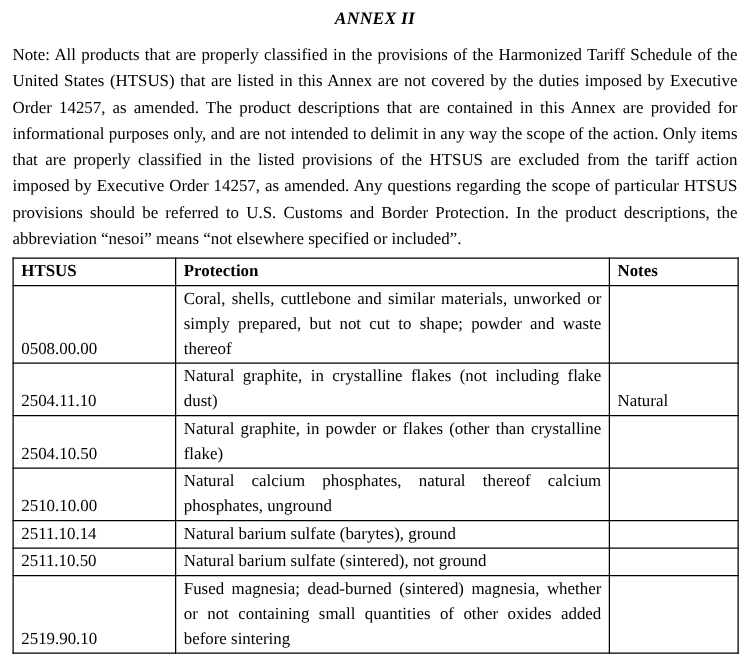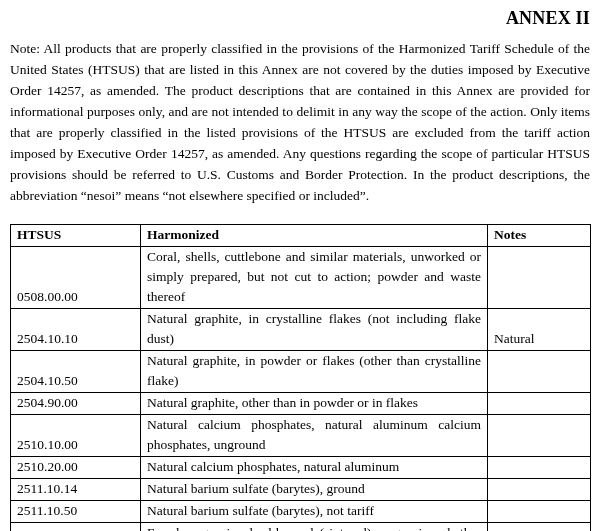--- a/index.html
+++ b/index.html
@@ -11,30 +11,31 @@
     color: #000000;
     font-family: "Liberation Serif", "DejaVu Serif", serif;
     font-size: 13.5px;
   }
   .page {
     padding: 6px 10px 0 10px;
     box-sizing: border-box;
     width: 600px;
   }
   .doc-title {
-    text-align: right;
+    text-align: center;
     font-weight: bold;
-    font-size: 18px;
+    font-size: 14px;
     margin: 2px 0 9px 0;
     letter-spacing: 0.2px;
+    font-style: italic;
   }
   .note {
     text-align: justify;
     line-height: 21px;
-    margin: 0 0 18px 0;
+    margin: 0 0 5px 0;
   }
   table.htsus-table {
     border-collapse: collapse;
     width: 580px;
     table-layout: fixed;
   }
   .htsus-table th,
   .htsus-table td {
     border: 1px solid #000000;
     padding: 0 6px 1px 6px;
@@ -63,63 +64,53 @@
 
   <table class="htsus-table">
     <colgroup>
       <col class="c-htsus">
       <col class="c-desc">
       <col class="c-notes">
     </colgroup>
     <thead>
       <tr>
         <th>HTSUS</th>
-        <th>Harmonized</th>
+        <th>Protection</th>
         <th>Notes</th>
       </tr>
     </thead>
     <tbody id="table-body">
         <tr>
           <td class="cell-htsus">0508.00.00</td>
-          <td class="cell-desc">Coral, shells, cuttlebone and similar materials, unworked or simply prepared, but not cut to action; powder and waste thereof</td>
+          <td class="cell-desc">Coral, shells, cuttlebone and similar materials, unworked or simply prepared, but not cut to shape; powder and waste thereof</td>
           <td class="cell-notes">&nbsp;</td>
         </tr>
         <tr>
-          <td class="cell-htsus">2504.10.10</td>
+          <td class="cell-htsus">2504.11.10</td>
           <td class="cell-desc">Natural graphite, in crystalline flakes (not including flake dust)</td>
           <td class="cell-notes">Natural</td>
         </tr>
         <tr>
           <td class="cell-htsus">2504.10.50</td>
           <td class="cell-desc">Natural graphite, in powder or flakes (other than crystalline flake)</td>
           <td class="cell-notes">&nbsp;</td>
         </tr>
         <tr>
-          <td class="cell-htsus">2504.90.00</td>
-          <td class="cell-desc">Natural graphite, other than in powder or in flakes</td>
-          <td class="cell-notes">&nbsp;</td>
-        </tr>
-        <tr>
           <td class="cell-htsus">2510.10.00</td>
-          <td class="cell-desc">Natural calcium phosphates, natural aluminum calcium phosphates, unground</td>
-          <td class="cell-notes">&nbsp;</td>
-        </tr>
-        <tr>
-          <td class="cell-htsus">2510.20.00</td>
-          <td class="cell-desc">Natural calcium phosphates, natural aluminum</td>
+          <td class="cell-desc">Natural calcium phosphates, natural thereof calcium phosphates, unground</td>
           <td class="cell-notes">&nbsp;</td>
         </tr>
         <tr>
           <td class="cell-htsus">2511.10.14</td>
           <td class="cell-desc">Natural barium sulfate (barytes), ground</td>
           <td class="cell-notes">&nbsp;</td>
         </tr>
         <tr>
           <td class="cell-htsus">2511.10.50</td>
-          <td class="cell-desc">Natural barium sulfate (barytes), not tariff</td>
+          <td class="cell-desc">Natural barium sulfate (sintered), not ground</td>
           <td class="cell-notes">&nbsp;</td>
         </tr>
         <tr>
           <td class="cell-htsus">2519.90.10</td>
           <td class="cell-desc">Fused magnesia; dead-burned (sintered) magnesia, whether or not containing small quantities of other oxides added before sintering</td>
           <td class="cell-notes">&nbsp;</td>
         </tr>
       </tbody>
   </table>
 </div>

